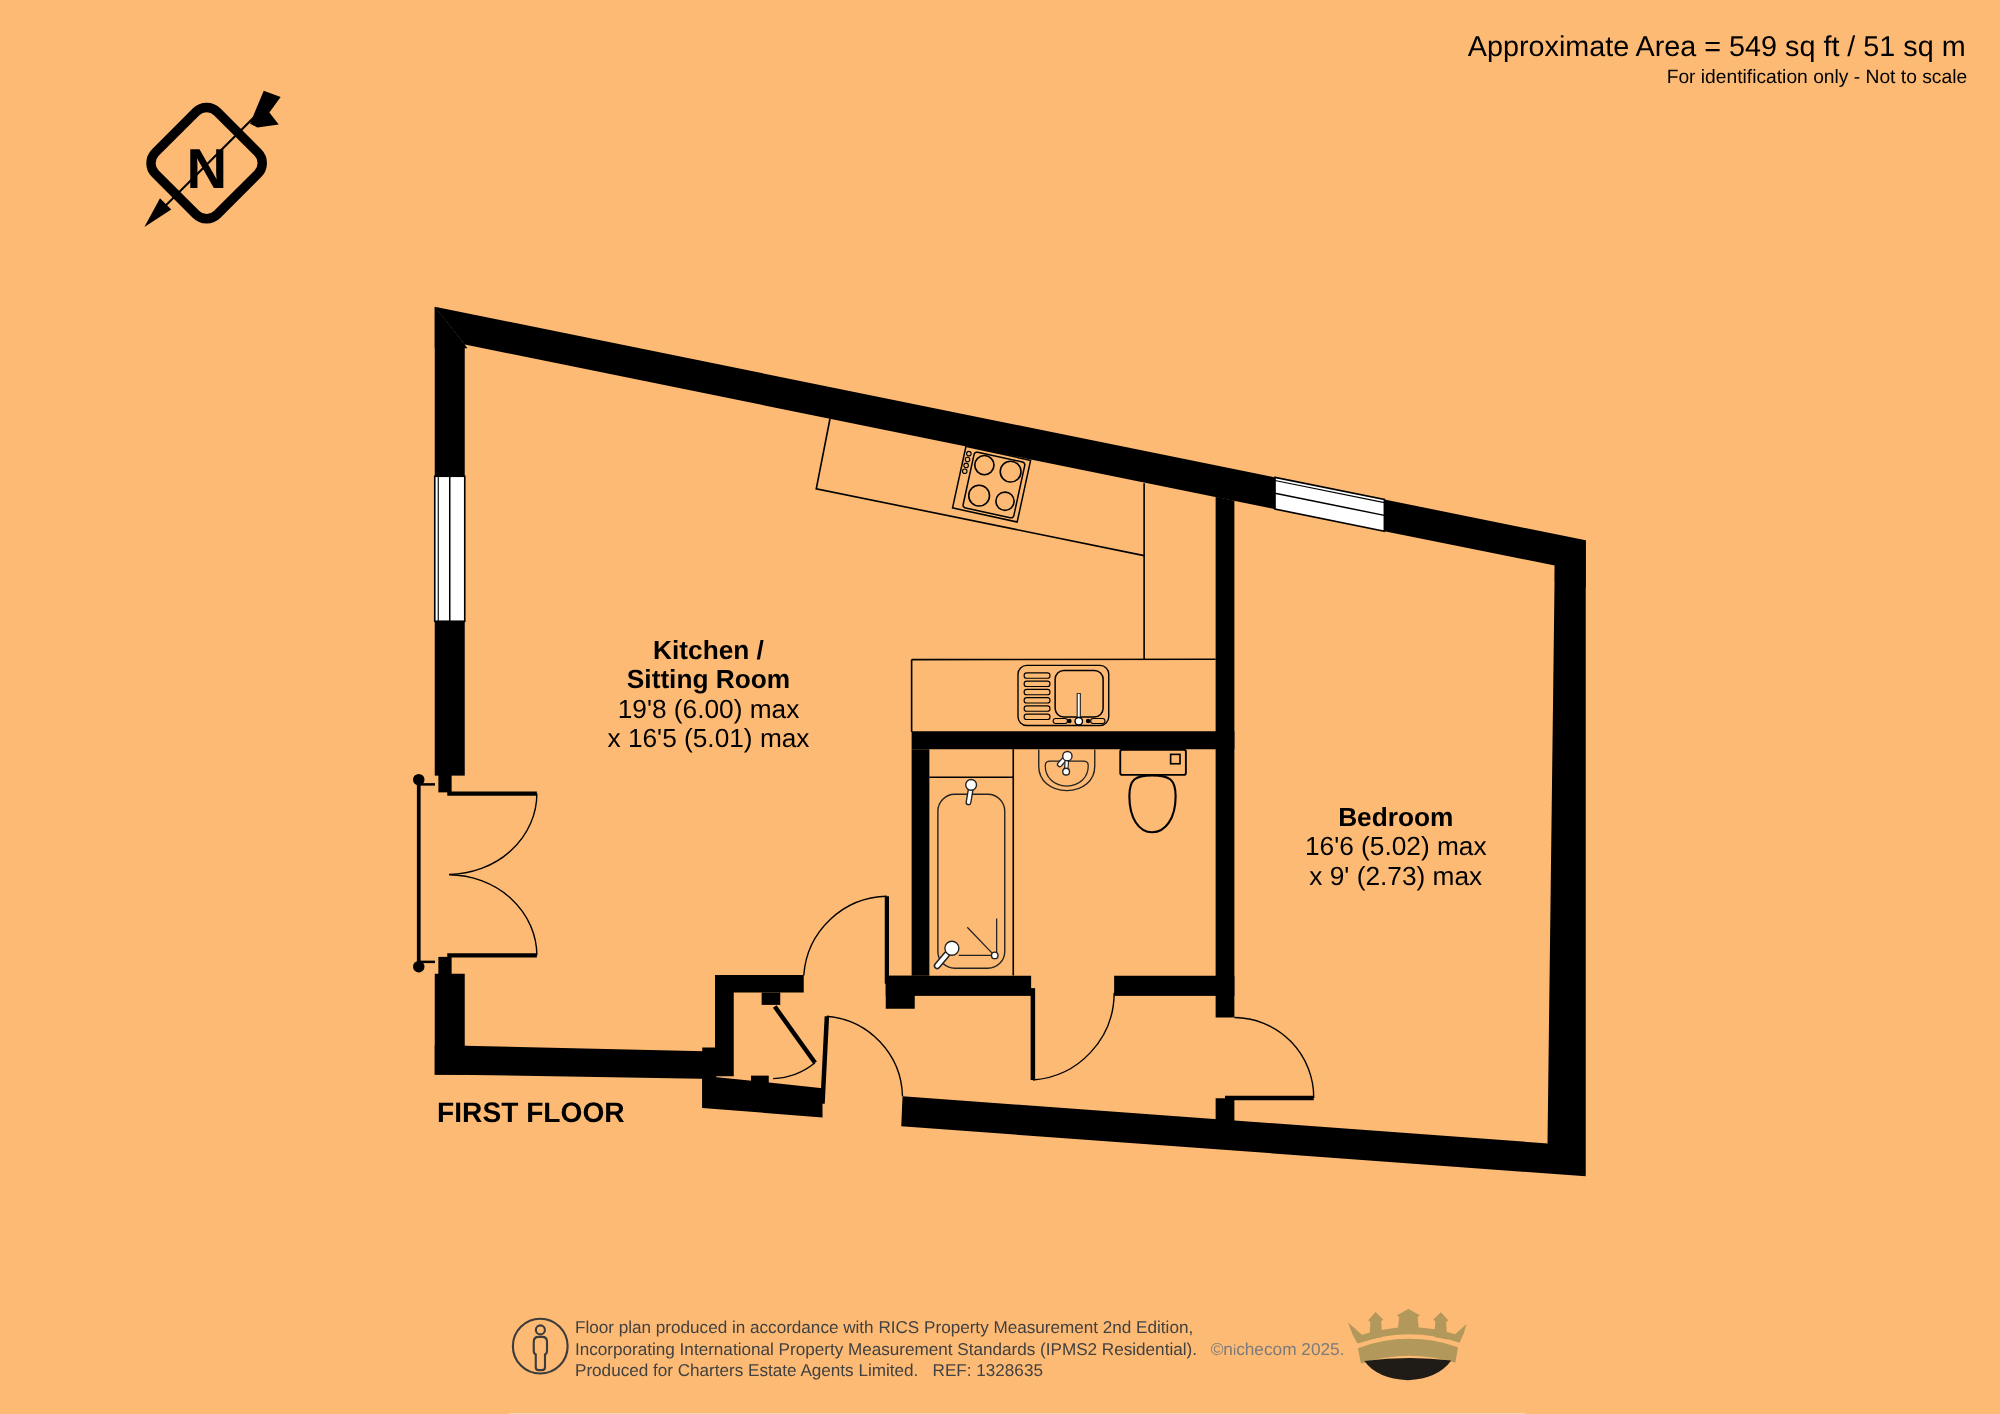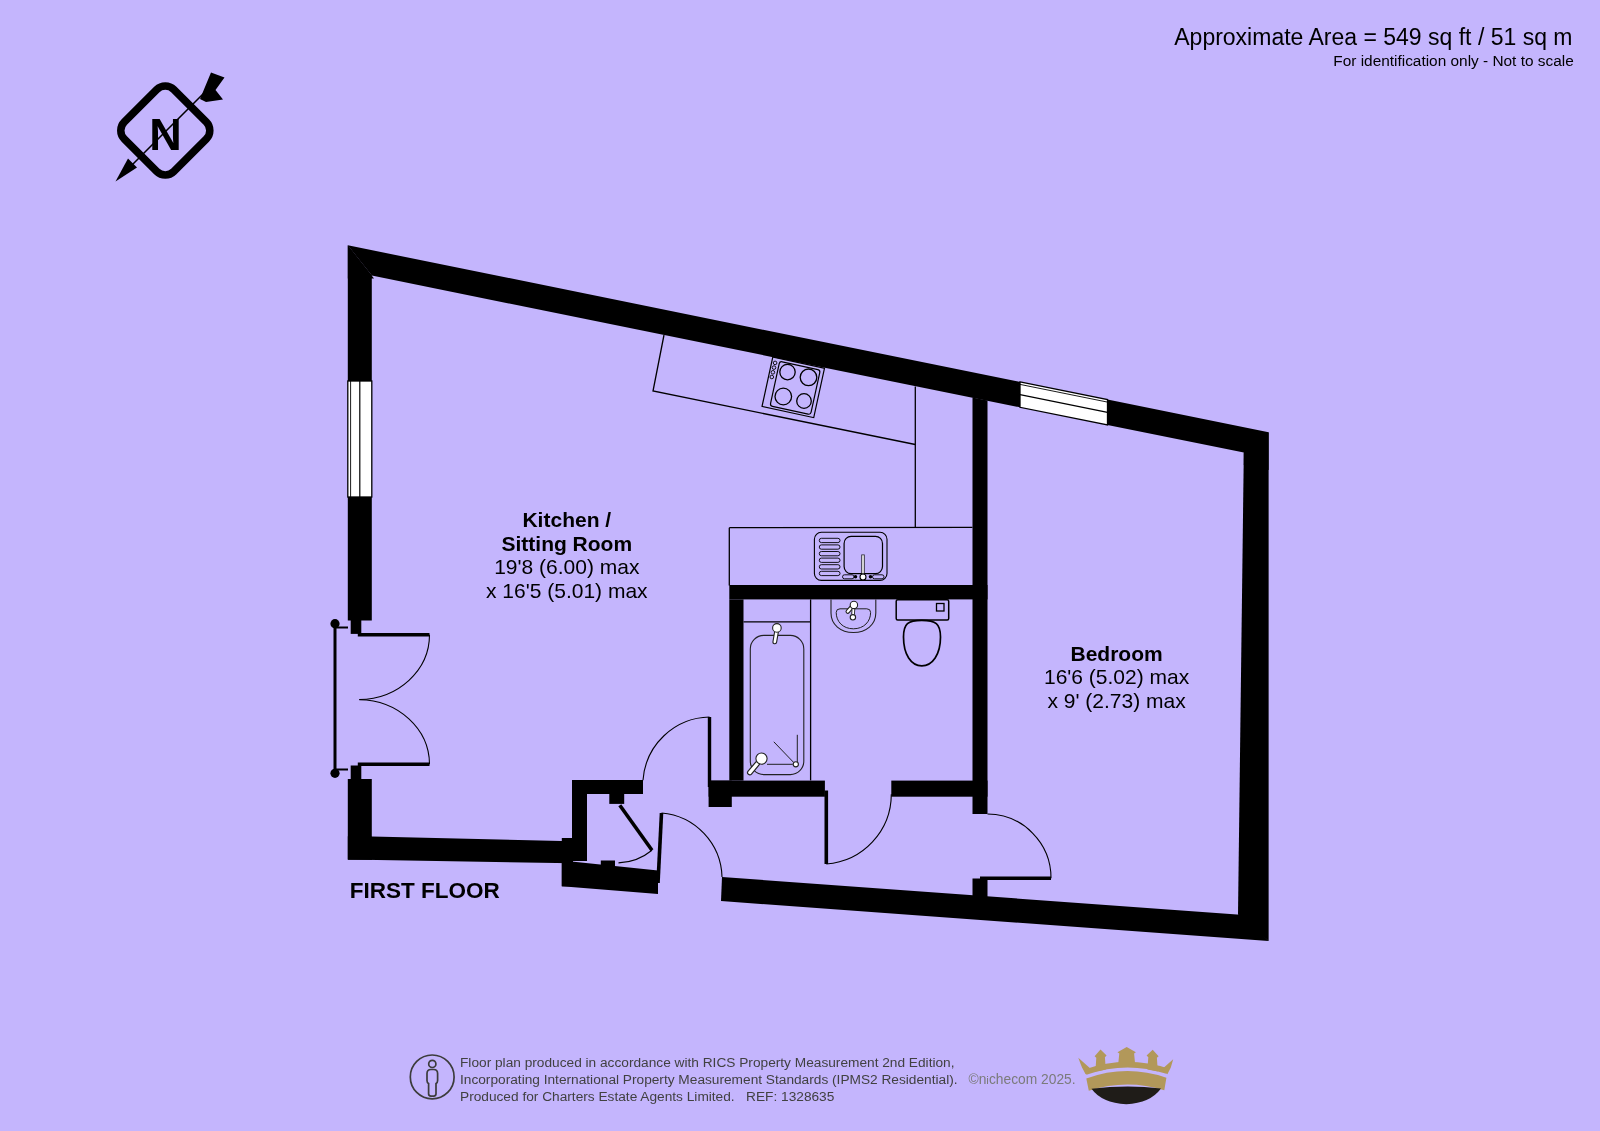--- a/index.html
+++ b/index.html
@@ -1,16 +1,16 @@
 <!DOCTYPE html>
 <html><head>
 <meta charset="utf-8">
 <style>
   html,body{margin:0;padding:0;background:#ffffff;}
-  #page{position:relative;width:1600px;height:1131px;background:#c4b5fd;overflow:hidden;
+  #page{position:relative;width:1600px;height:1131px;background:#fdba74;overflow:hidden;
         font-family:"Liberation Sans", sans-serif;}
   svg{position:absolute;top:0;left:0;}
   .lbl{font-family:"Liberation Sans", sans-serif;}
 </style>
 </head>
 <body>
 <div id="page">
 <svg width="1600" height="1131" viewBox="0 0 1600 1131">
 
   <g class="lbl">

